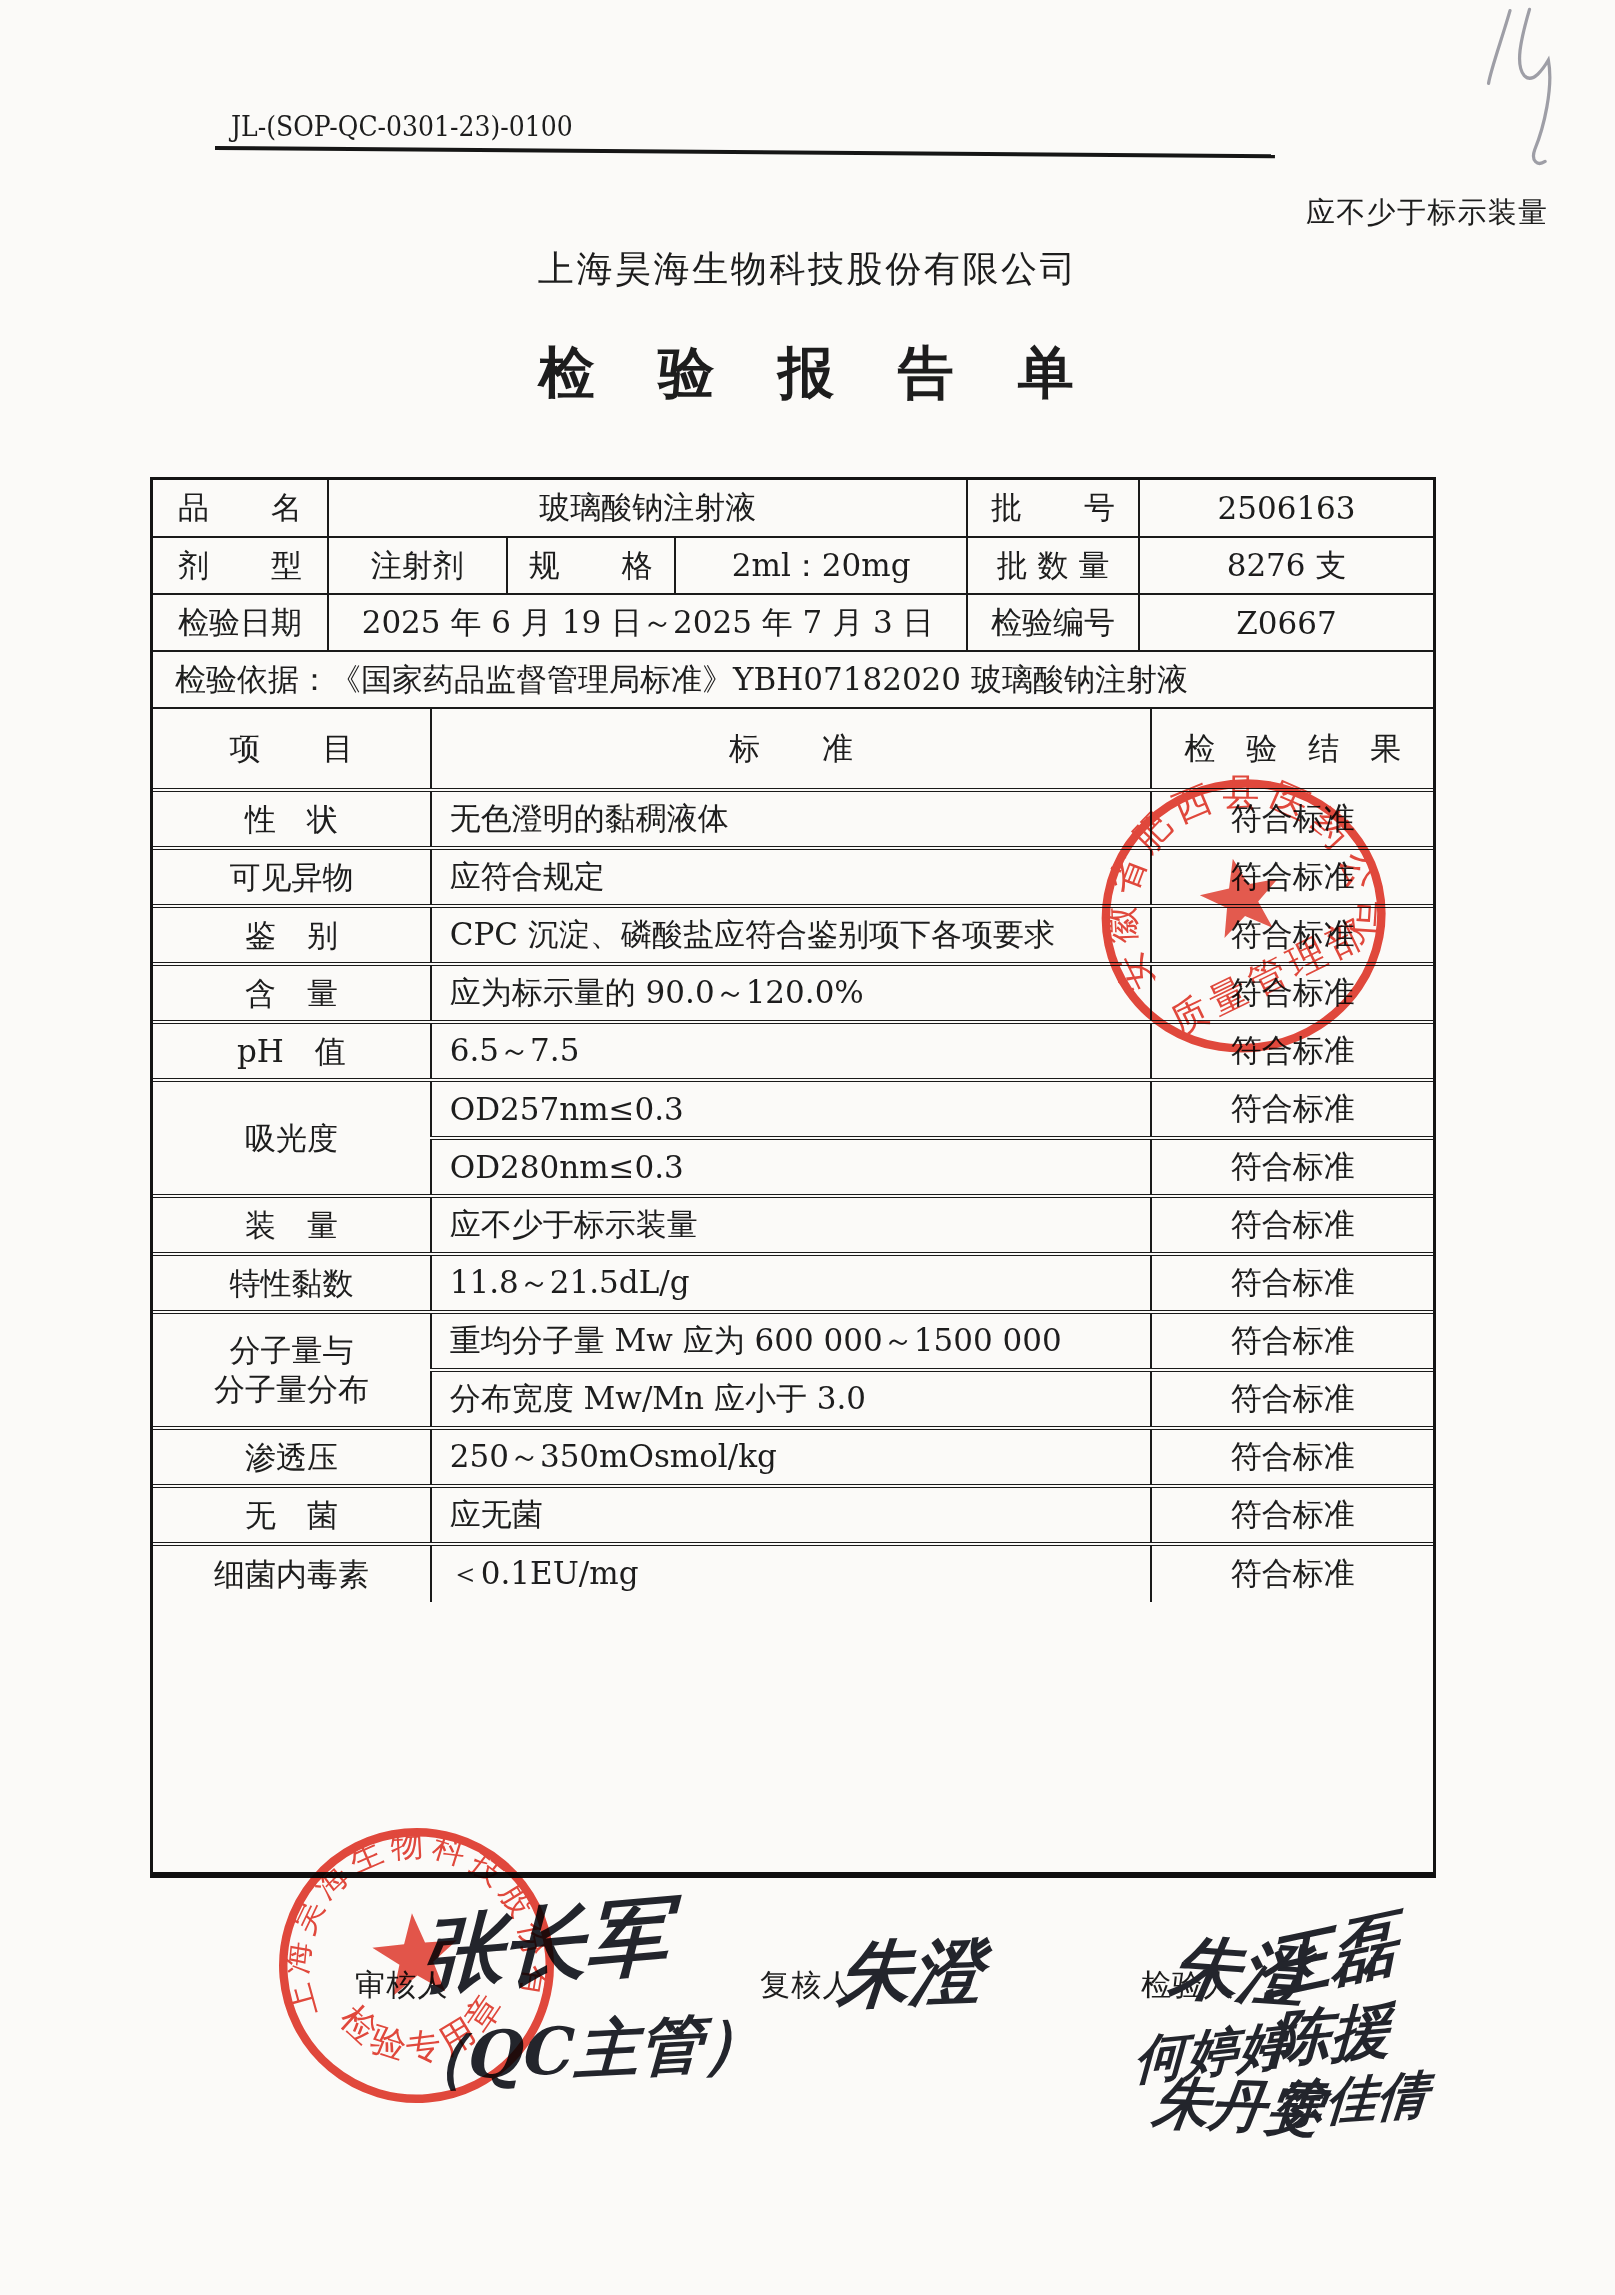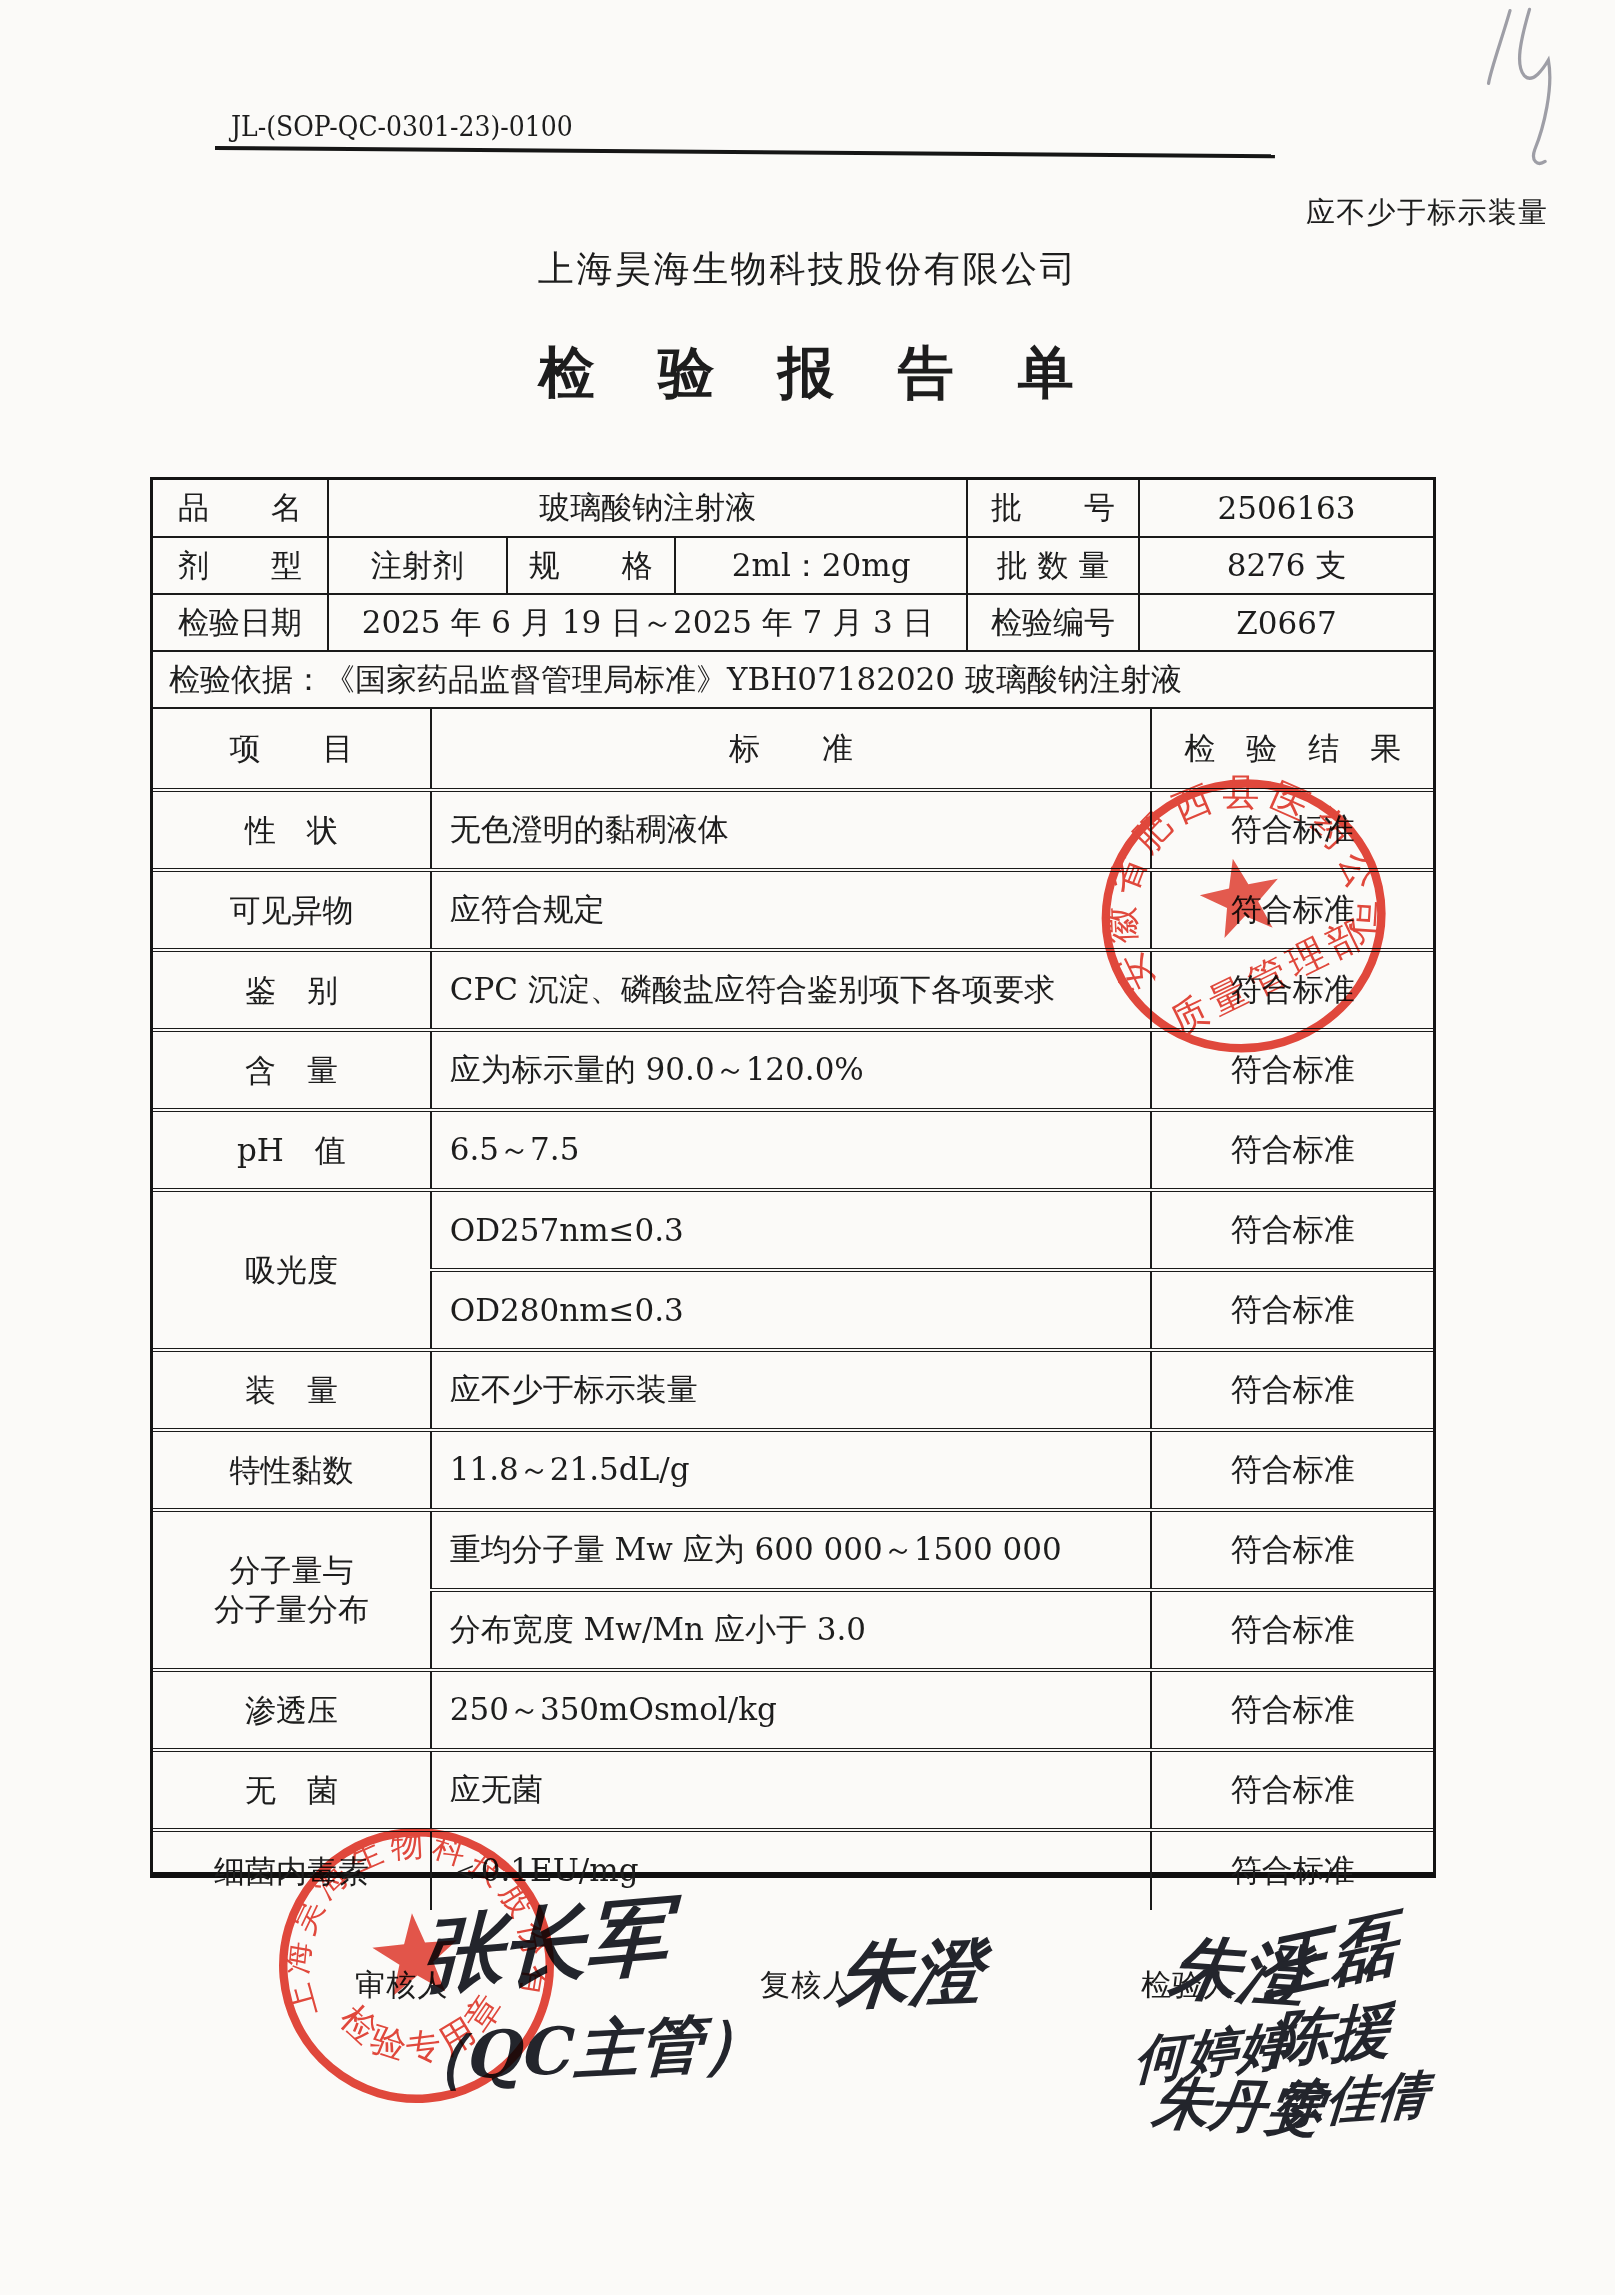--- a/index.html
+++ b/index.html
@@ -13,25 +13,25 @@
   .company{left:0;width:100%;top:245px;text-align:center;font-size:36px;letter-spacing:2.6px;}
   .report-title{left:0;width:100%;top:336px;text-align:center;font-size:56px;font-weight:700;letter-spacing:3.9px;}
 
   .sheet{left:150px;top:477px;width:1286px;height:1401px;border:3.3px solid #141414;border-top-width:3.9px;
          border-bottom:6.5px solid #101010;box-sizing:border-box;background:transparent;}
   table{border-collapse:collapse;table-layout:fixed;width:100%;}
   td{box-sizing:border-box;vertical-align:middle;overflow:hidden;}
   .info td{border:2.6px solid #1a1a1a;font-size:31px;text-align:center;height:57px;margin-top:8px;}
   .info td:first-child{border-left:0}.info td:last-child{border-right:0}
   .info tr:first-child td{border-top:0}
-  .fullrow{display:flex;align-items:center;box-sizing:border-box;font-size:31px;padding-left:16px;}
+  .fullrow{display:flex;align-items:center;box-sizing:border-box;font-size:31px;padding-left:22px;}
   .basis-row{height:57px;border-bottom:2.6px solid #1a1a1a;}
   .source-row{height:65px;border-bottom:5.2px double #1a1a1a;}
   .results td{border-left:2px solid #1a1a1a;border-right:2px solid #1a1a1a;border-top:4.6px double #1a1a1a;
-              font-size:31px;height:80px;}
+              font-size:31px;height:58px;}
   .results td:first-child{border-left:0}.results td:last-child{border-right:0}
   .results tr.hd td{border-top:0;height:81px;}
   .results td.item{text-align:center;white-space:pre-line;line-height:1.25;}
   .results td.std{text-align:left;padding-left:18px;}
   .results td.res{text-align:center;}
   .conclusion{position:relative;height:135px;border-top:5.2px double #1a1a1a;box-sizing:border-box;}
   .conclusion .c-label{position:absolute;left:11.7px;top:9px;font-size:31px;}
   .conclusion .c-text{position:absolute;left:142px;top:60px;font-size:31px;letter-spacing:0.7px;white-space:nowrap;}
 
   .sig-label{font-size:30px;letter-spacing:1.3px;white-space:nowrap;}

